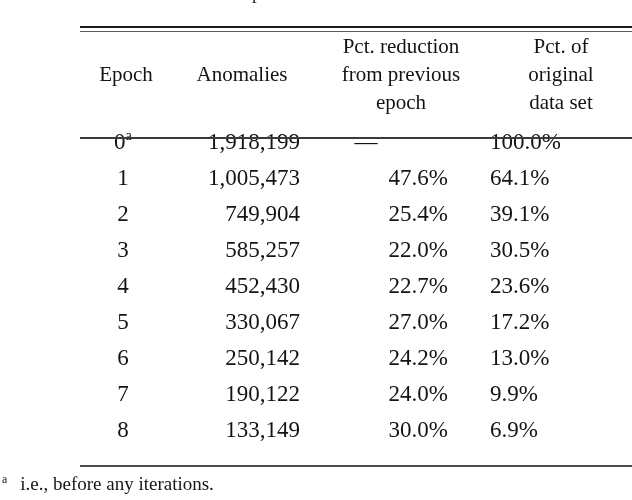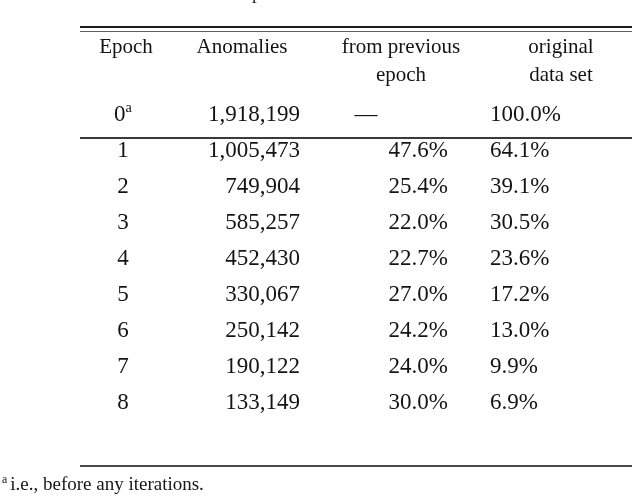--- a/index.html
+++ b/index.html
@@ -115,34 +115,40 @@
     top: 471px;
     font-size: 19px;
     line-height: 26px;
     color: #161616;
     white-space: nowrap;
   }
   .footnote sup {
     font-size: 0.62em;
   }
   .footnote .fn-text {
-    margin-left: 3px;
+    margin-left: 13px;
   }
 </style>
 </head>
 <body>
 
 <div class="caption-crumb">p</div>
 
 <div class="table-wrap">
   <div class="rule-top-outer"></div>
   <div class="rule-top-inner"></div>
 
   <table class="booktabs">
     <thead>
+      <tr>
+        <td class="th-epoch"></td>
+        <td class="th-anom"></td>
+        <td class="th-reduct">Pct. reduction</td>
+        <td class="th-orig">Pct. of</td>
+      </tr>
       <tr>
         <td class="th-epoch">Epoch</td>
         <td class="th-anom">Anomalies</td>
         <td class="th-reduct">from previous</td>
         <td class="th-orig">original</td>
       </tr>
       <tr>
         <td class="th-epoch"></td>
         <td class="th-anom"></td>
         <td class="th-reduct">epoch</td>

